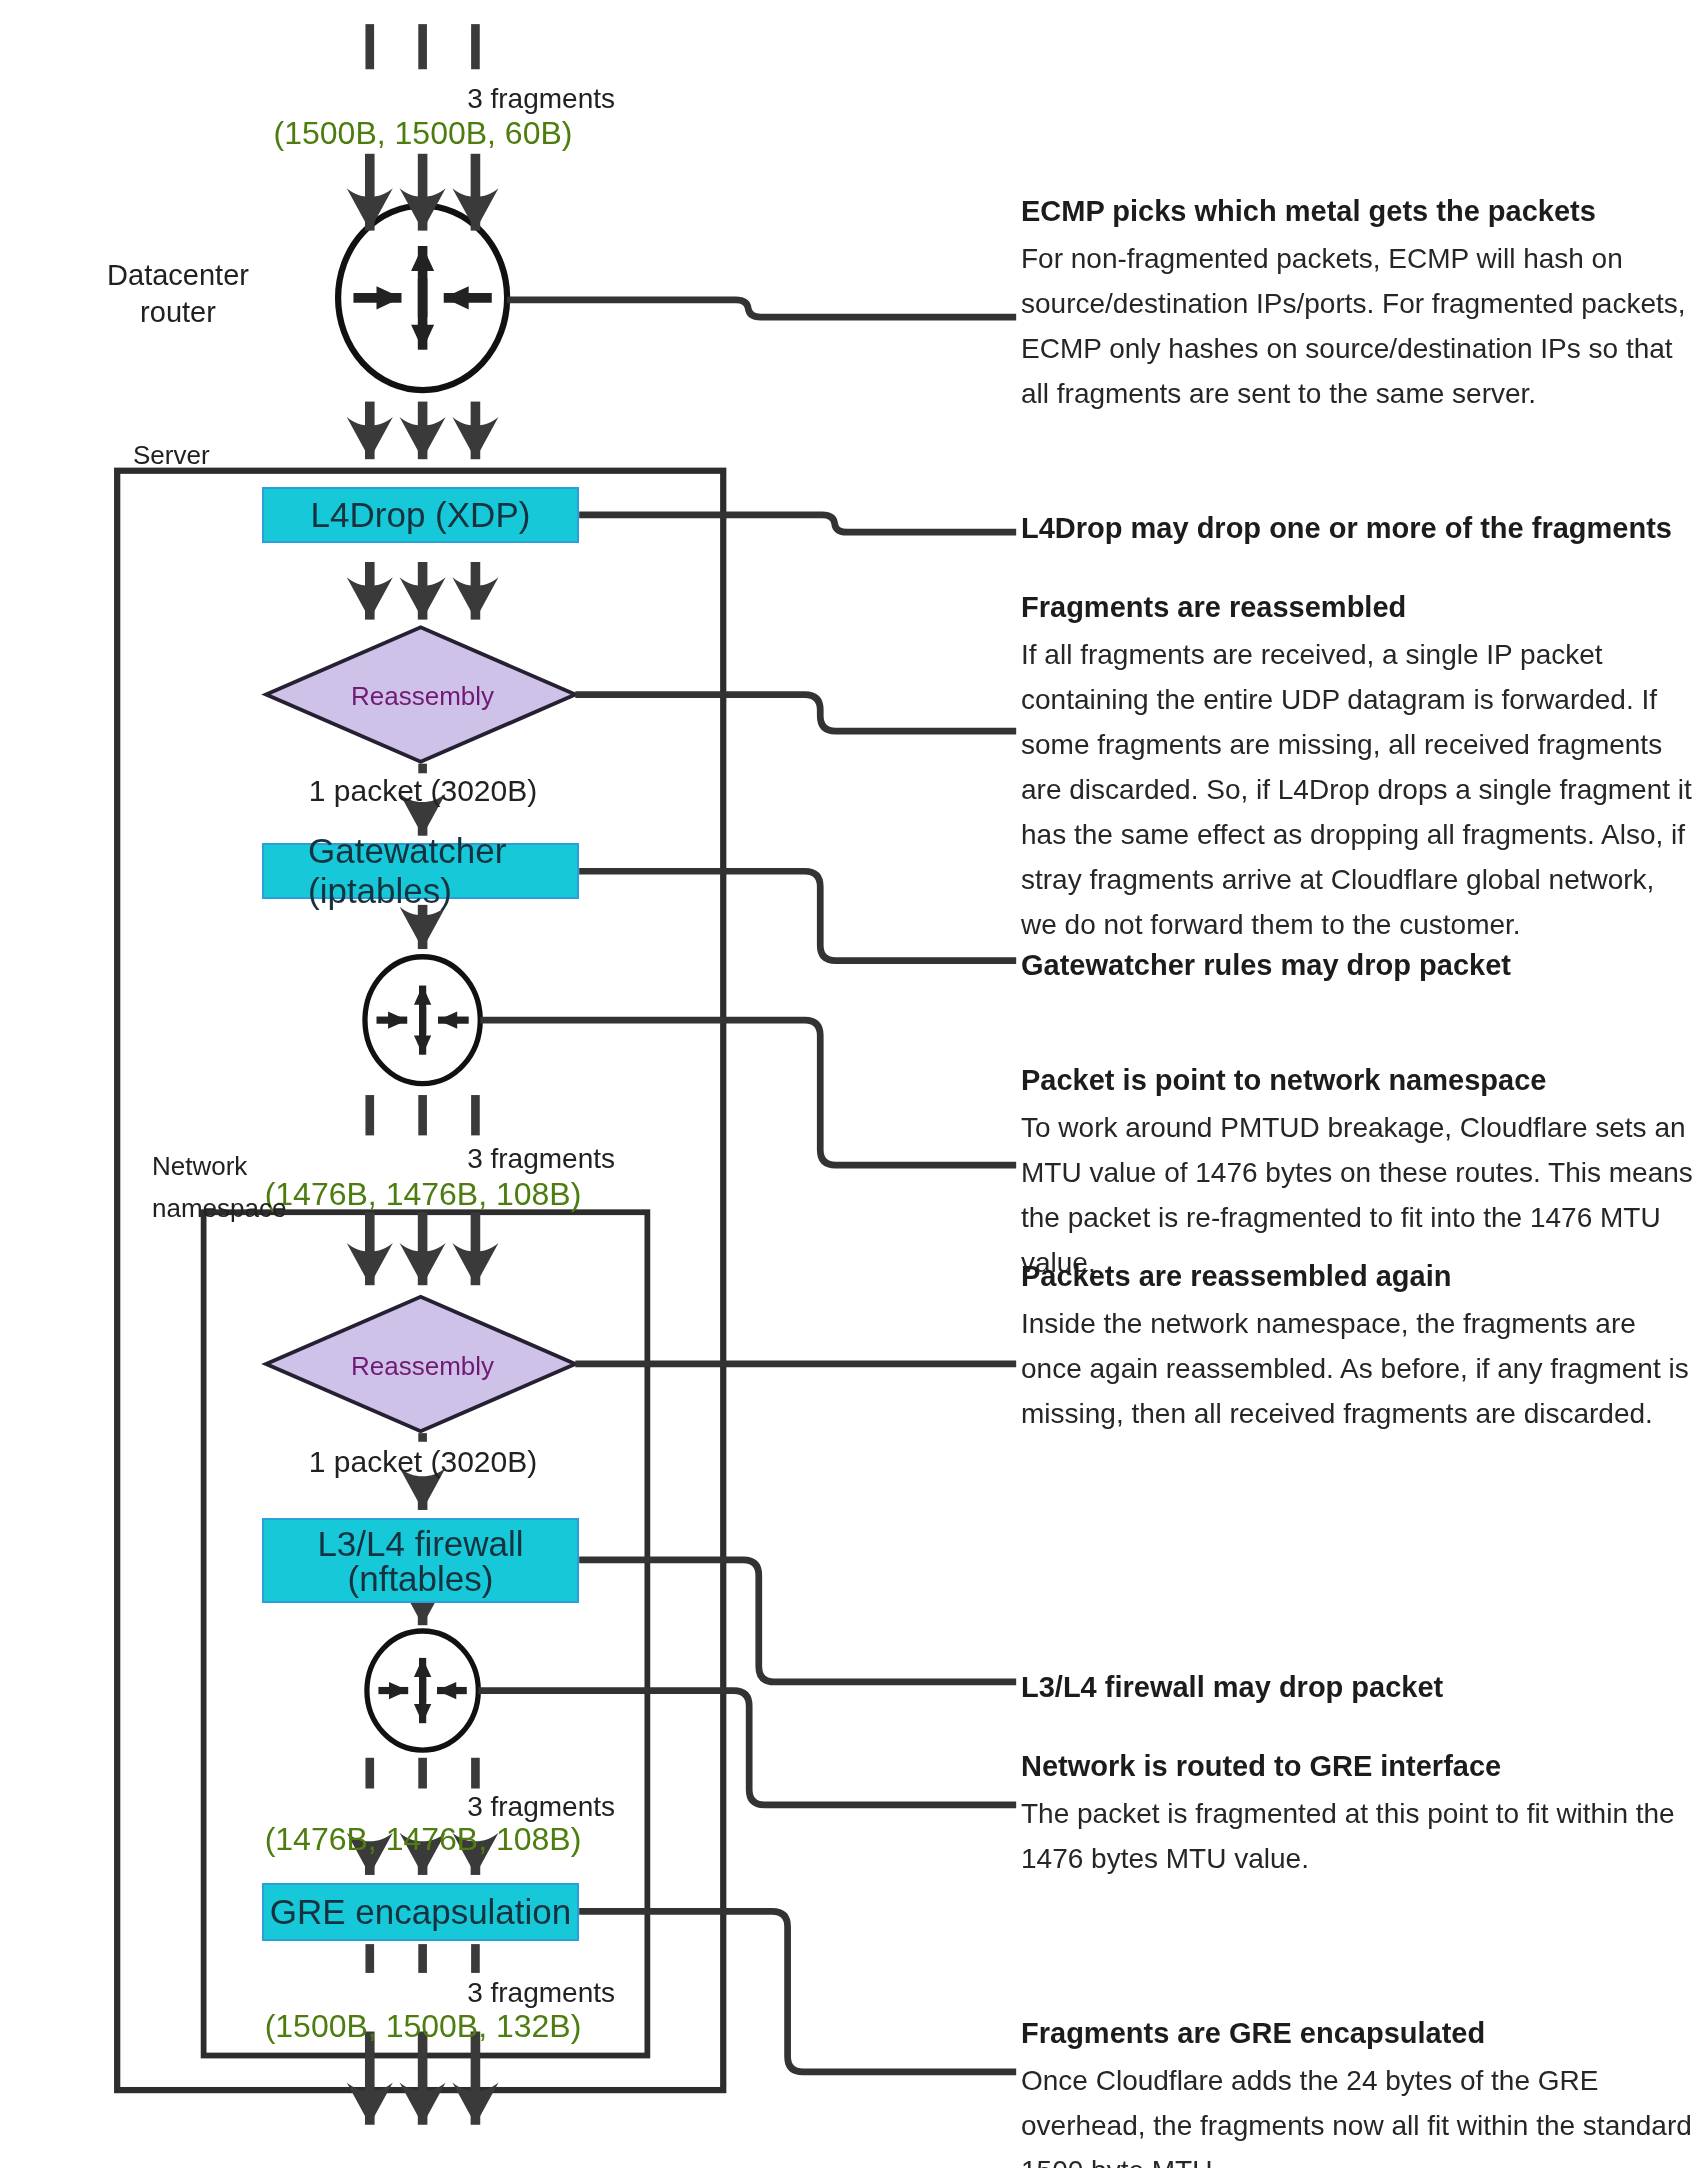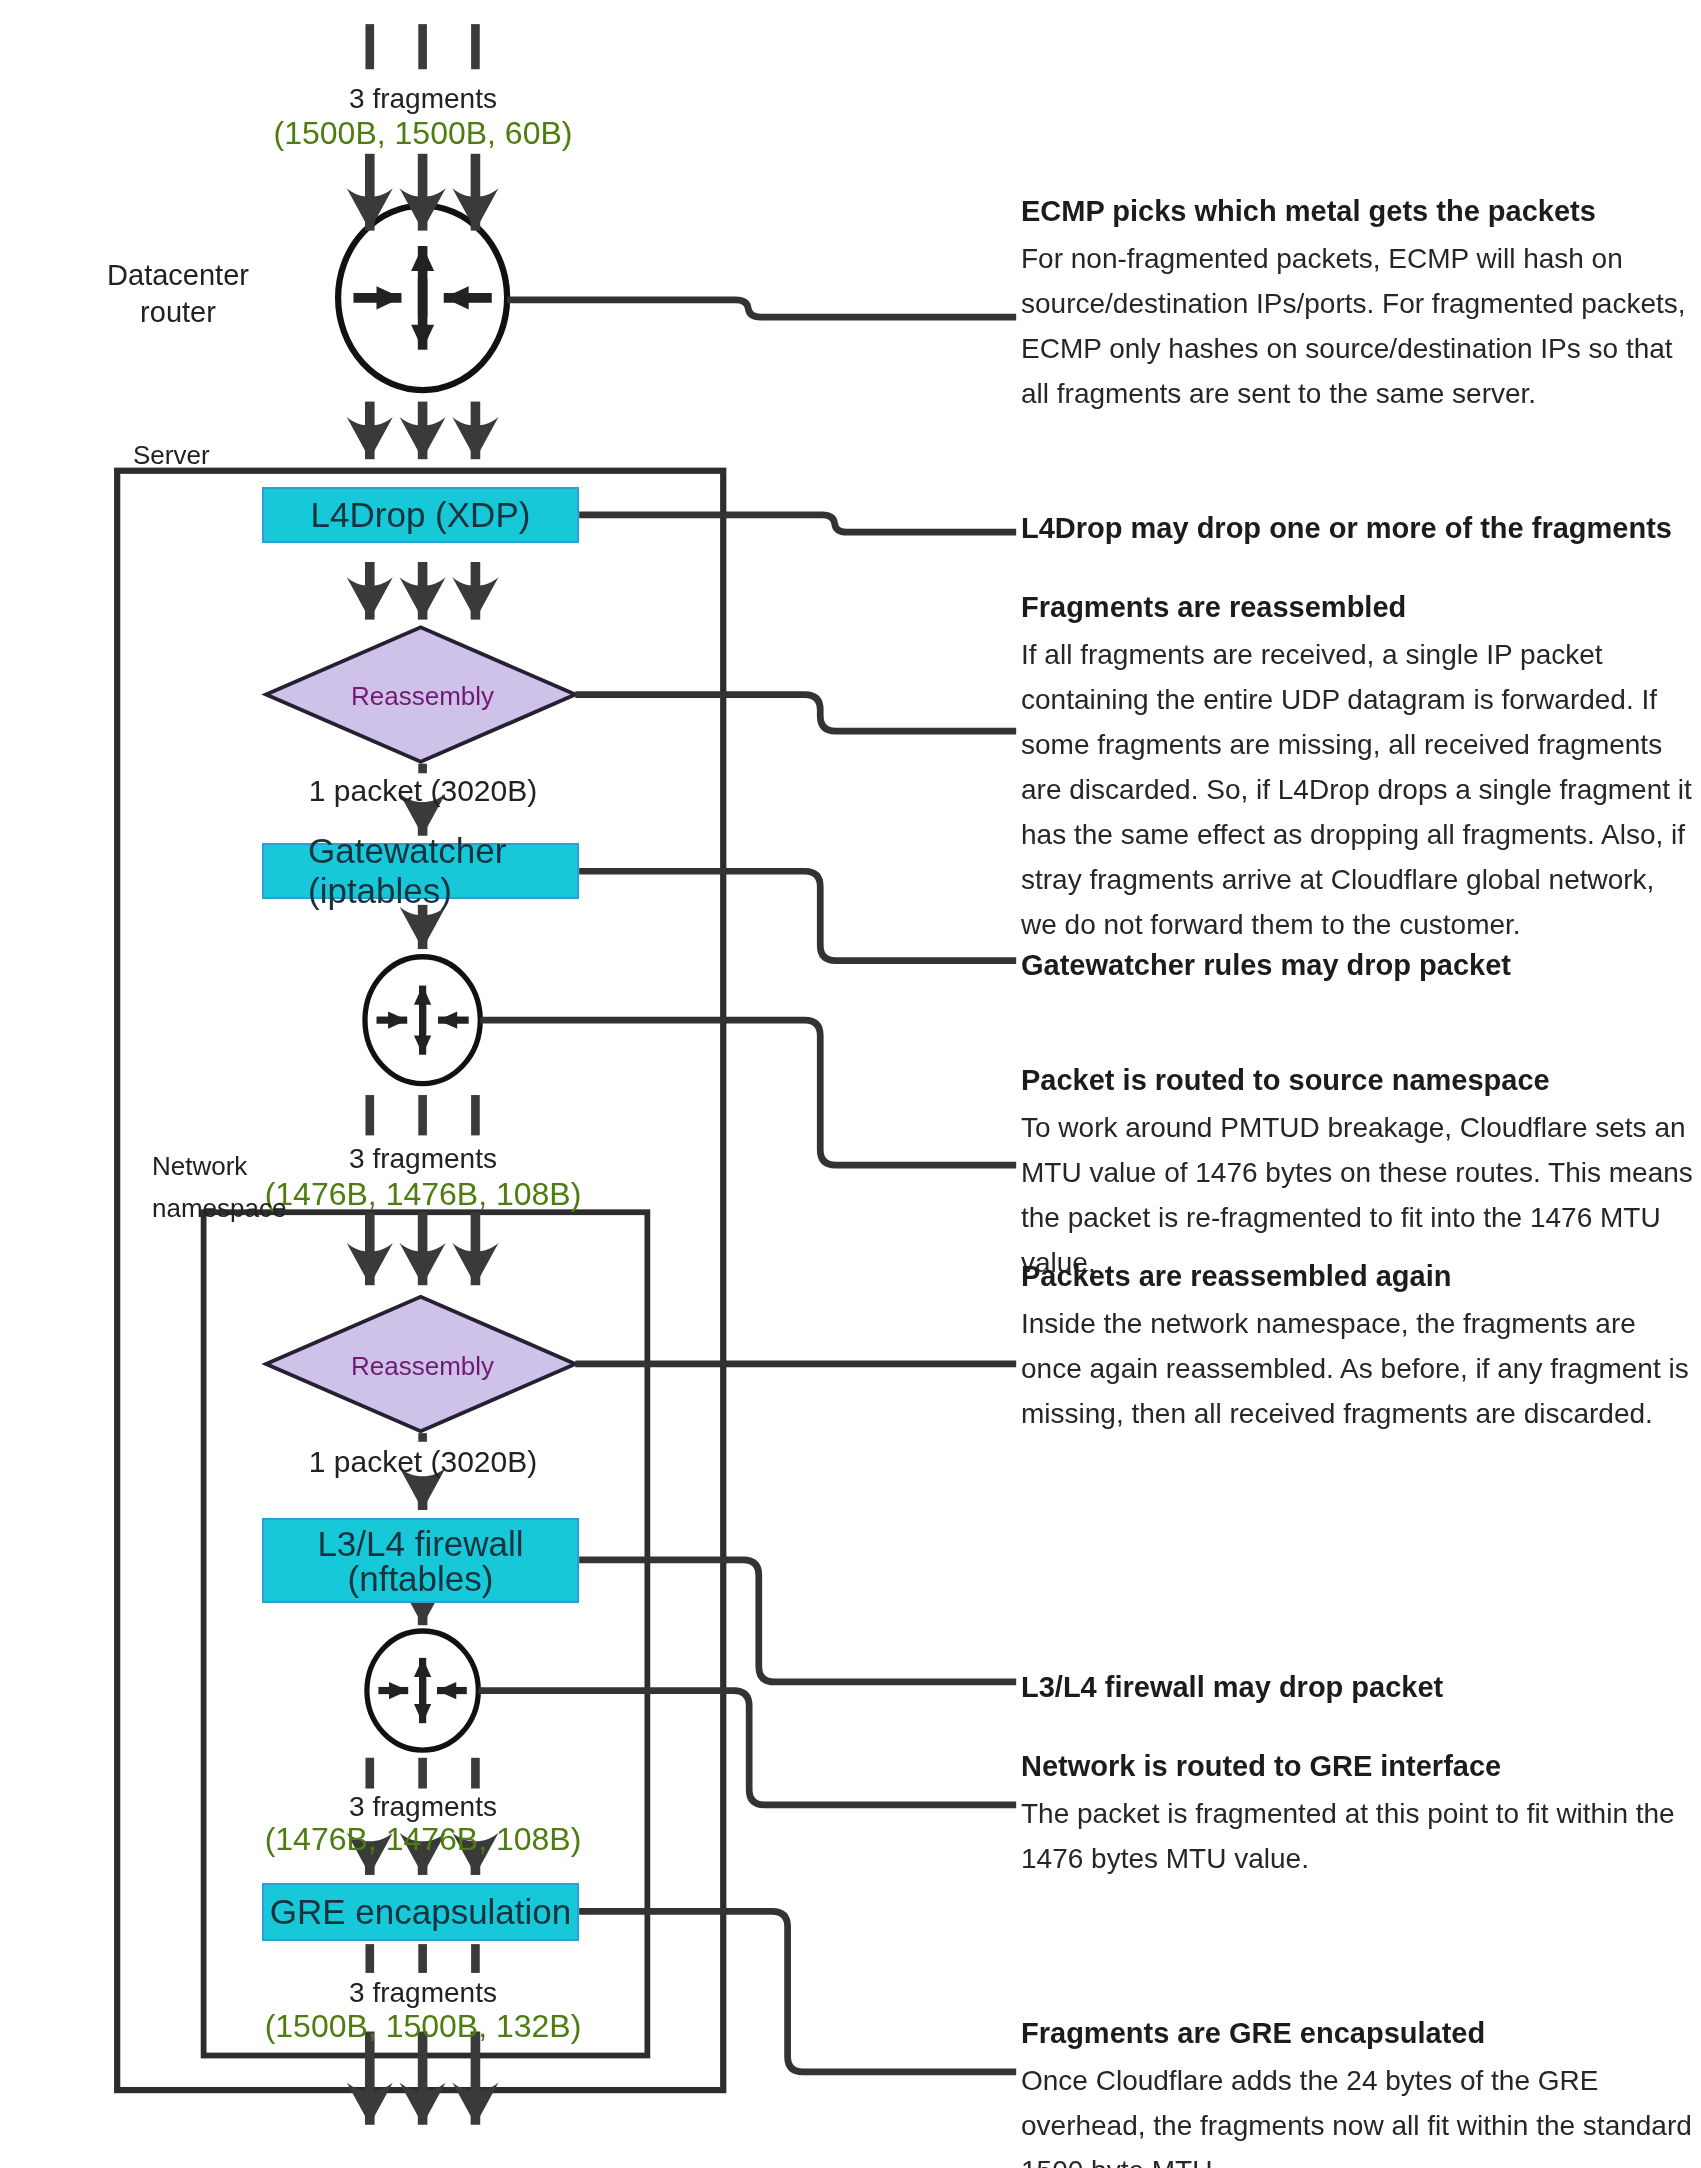--- a/index.html
+++ b/index.html
@@ -15,21 +15,21 @@
   .process {
     position:absolute; left:262px; width:317px;
     background:#17c8d8; border:2.9px solid #2b9fd8; box-sizing:border-box;
     display:flex; flex-direction:column; align-items:center; justify-content:center;
     font-size:35px; color:#16323e;
   }
   .diamond-label {
     position:absolute; left:267px; width:311px; text-align:center;
     font-size:26px; color:#701a75;
   }
-  .frag-label { position:absolute; left:231px; width:384px; text-align:center; font-size:28px; color:#212121; }
+  .frag-label { position:absolute; left:231px; width:384px; text-align:right; font-size:28px; color:#212121; }
   .frag-sizes { position:absolute; left:231px; width:384px; text-align:center; font-size:32px; color:#4d7c0f; }
   .packet-label { position:absolute; left:231px; width:384px; text-align:center; font-size:30px; color:#212121; }
   .outline-label { position:absolute; font-size:26px; color:#212121; }
   .annotation { position:absolute; left:1021px; width:672px; }
   .annotation h3 { margin:0 0 5.8px 0; font-size:29px; font-weight:bold; color:#1c1c1c; line-height:38px; }
   .annotation p { margin:0; font-size:28px; line-height:45px; color:#262626; }
 </style>
 </head>
 <body>
 
@@ -198,21 +198,21 @@
   <div class="annotation" style="top:588px;">
     <h3>Fragments are reassembled</h3>
     <p>If all fragments are received, a single IP packet containing the entire UDP datagram is forwarded. If some fragments are missing, all received fragments are discarded. So, if L4Drop drops a single fragment it has the same effect as dropping all fragments. Also, if stray fragments arrive at Cloudflare global network, we do not forward them to the customer.</p>
   </div>
 
   <div class="annotation" style="top:946px;">
     <h3>Gatewatcher rules may drop packet</h3>
   </div>
 
   <div class="annotation" style="top:1061px;">
-    <h3>Packet is routed to source namespace</h3>
+    <h3>Packet is point to network namespace</h3>
     <p>To work around PMTUD breakage, Cloudflare sets an MTU value of 1476 bytes on these routes. This means the packet is re-fragmented to fit into the 1476 MTU value.</p>
   </div>
 
   <div class="annotation" style="top:1257px;">
     <h3>Packets are reassembled again</h3>
     <p>Inside the network namespace, the fragments are once again reassembled. As before, if any fragment is missing, then all received fragments are discarded.</p>
   </div>
 
   <div class="annotation" style="top:1668px;">
     <h3>L3/L4 firewall may drop packet</h3>

